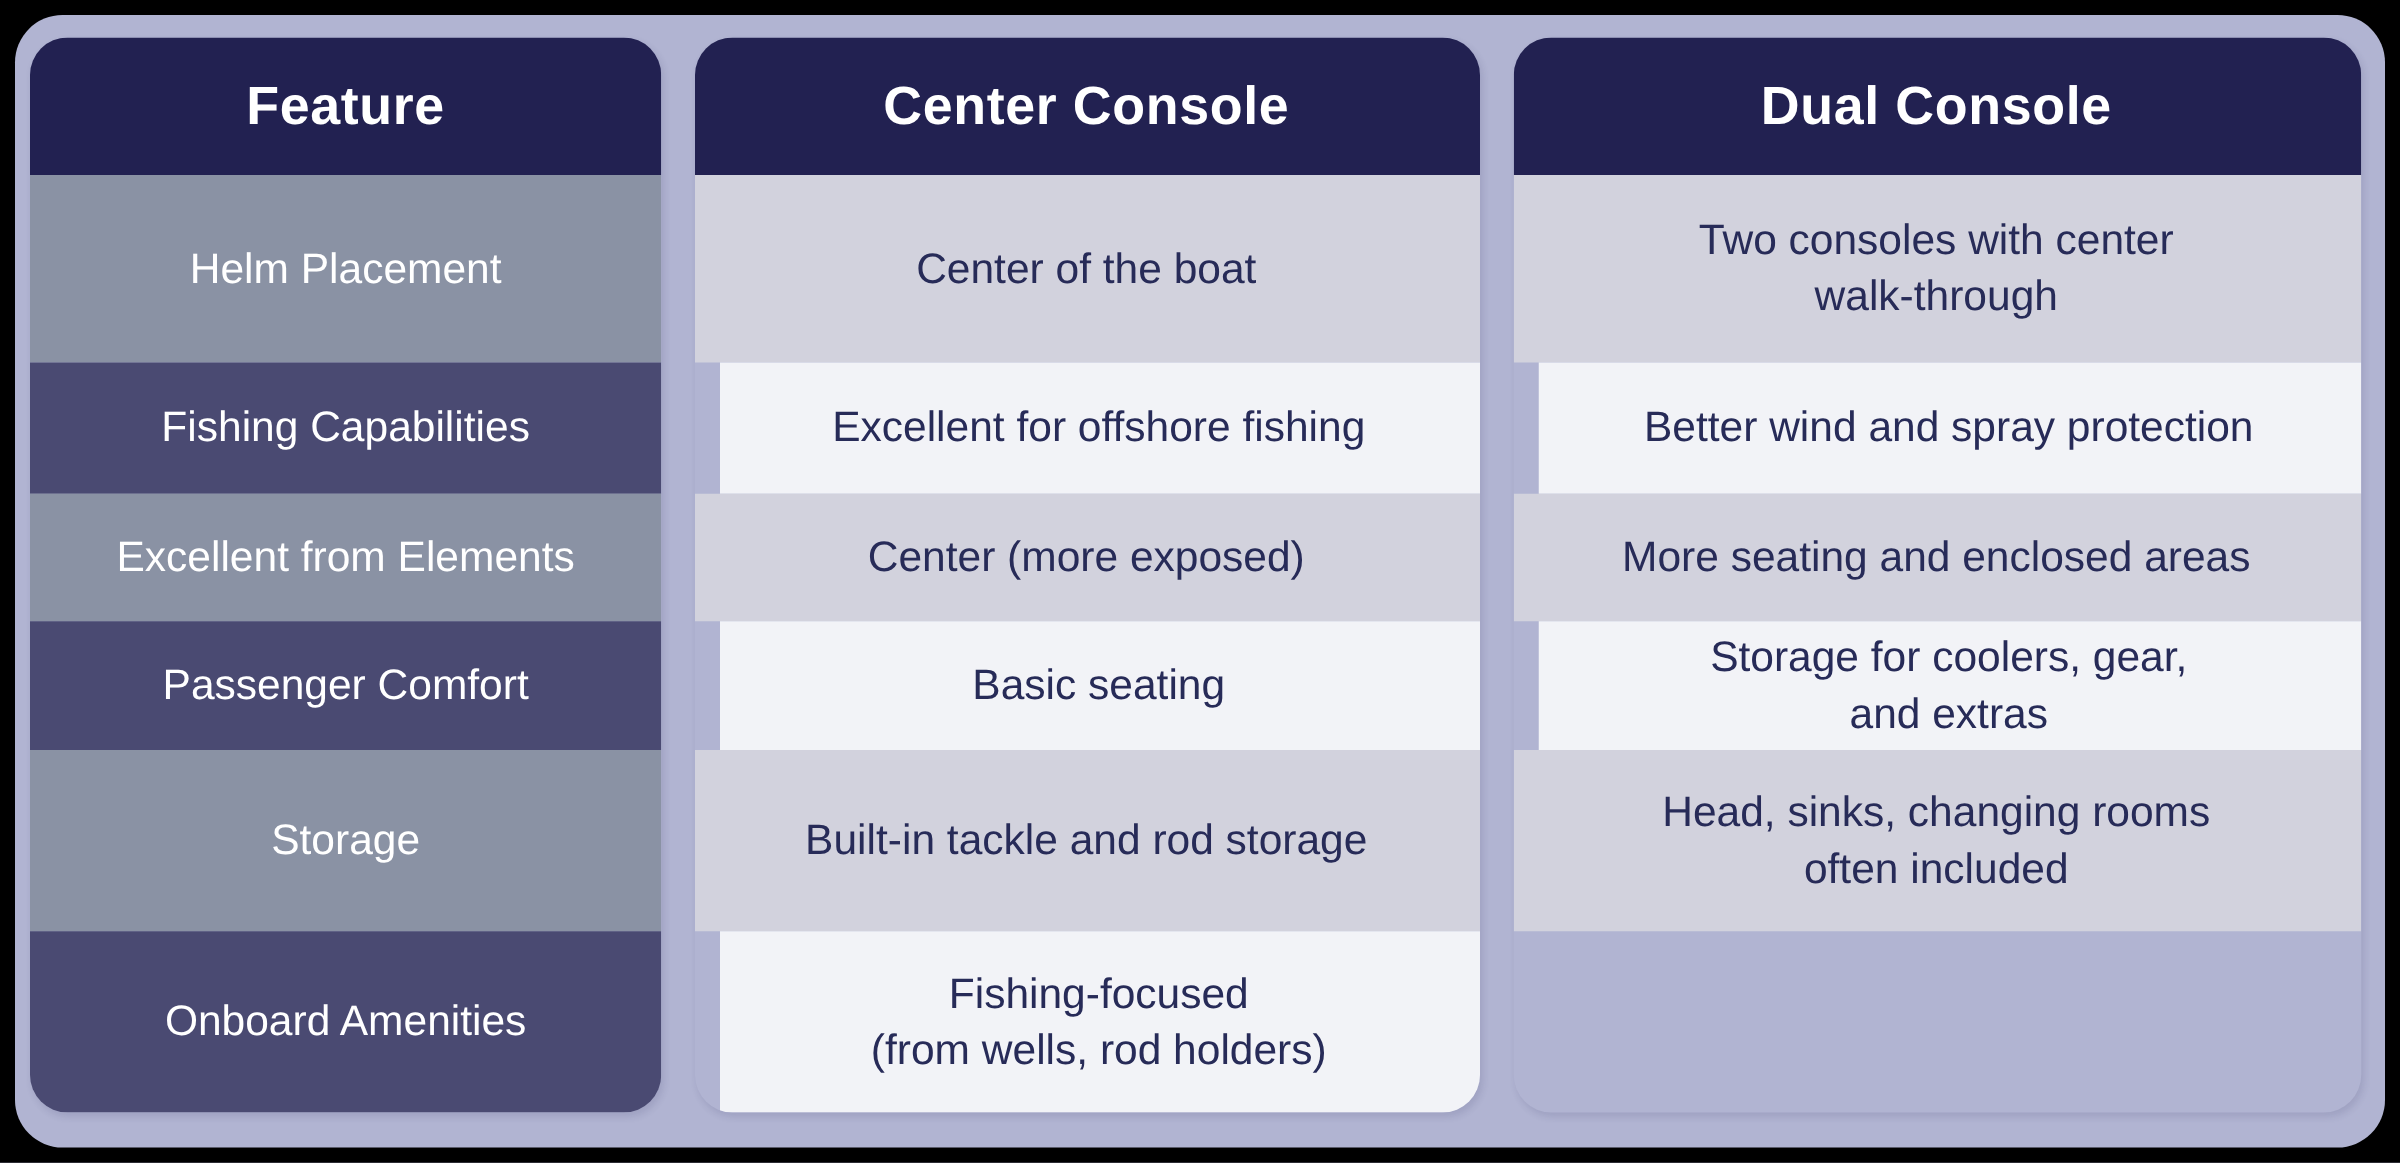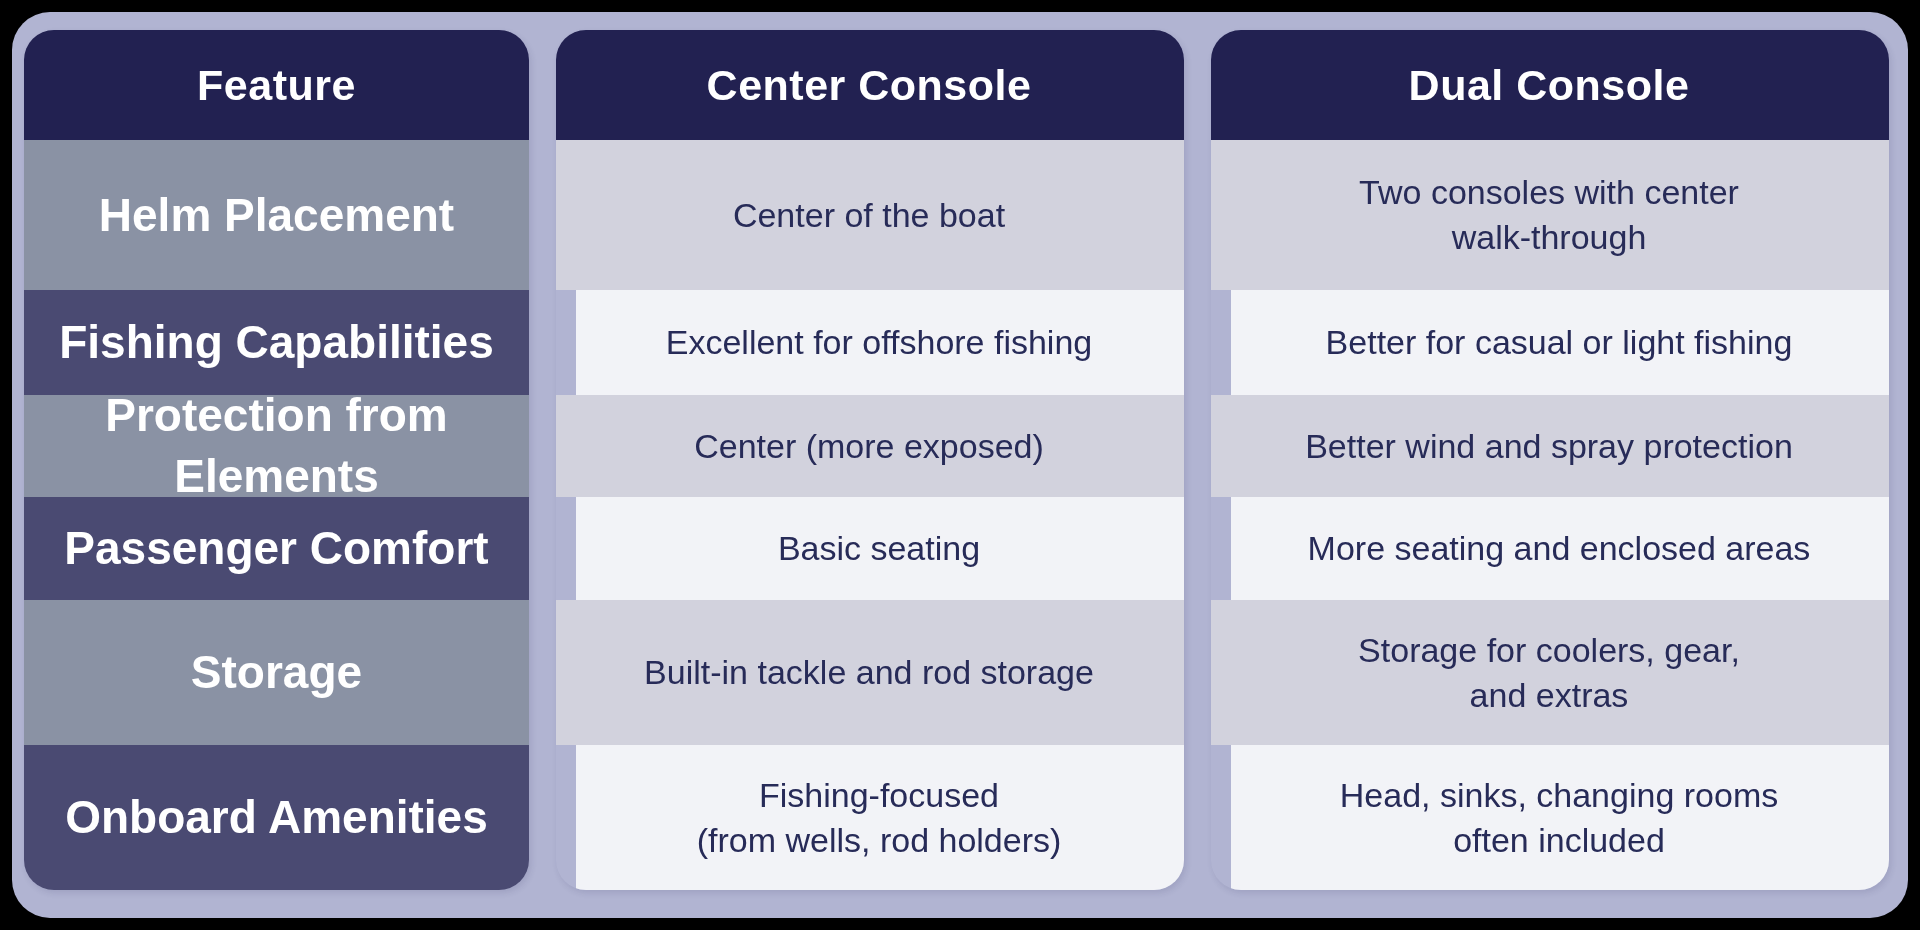--- a/index.html
+++ b/index.html
@@ -43,22 +43,22 @@
     white-space: pre-line;
     padding: 0 22px;
     line-height: 1.32;
     box-sizing: border-box;
   }
   
   .feature-col .cell:nth-child(2n)   { background: #8a92a4; }
   .feature-col .cell:nth-child(2n+3) { background: #4a4a72; text-align: right; }
   .feature-col .cell {
     color: #ffffff;
-    font-weight: 700;
-    font-size: 46px;
+    font-weight: 400;
+    font-size: 34px;
   }
   
   .data-col .cell:nth-child(2n)   { background: #d2d2dd; }
   .data-col .cell:nth-child(2n+3) { background: #f2f3f7; margin-left: 20px; }
   .data-col .cell {
     color: #272b58;
     font-weight: 400;
     font-size: 34px;
     padding-left: 20px;
   }
@@ -73,42 +73,41 @@
 </head>
 <body>
 
 <div class="panel">
   <div class="grid">
 
     <div class="card feature-col">
       <div class="cell head">Feature</div>
       <div class="cell">Helm Placement</div>
       <div class="cell">Fishing Capabilities</div>
-      <div class="cell">Protection from Elements</div>
+      <div class="cell">Excellent from Elements</div>
       <div class="cell">Passenger Comfort</div>
       <div class="cell">Storage</div>
       <div class="cell">Onboard Amenities</div>
     </div>
 
     <div class="card data-col">
       <div class="cell head">Center Console</div>
       <div class="cell">Center of the boat</div>
       <div class="cell">Excellent for offshore fishing</div>
       <div class="cell">Center (more exposed)</div>
       <div class="cell">Basic seating</div>
       <div class="cell">Built-in tackle and rod storage</div>
       <div class="cell">Fishing-focused
 (from wells, rod holders)</div>
     </div>
 
     <div class="card data-col">
       <div class="cell head">Dual Console</div>
       <div class="cell">Two consoles with center
 walk-through</div>
-      <div class="cell">Better for casual or light fishing</div>
       <div class="cell">Better wind and spray protection</div>
       <div class="cell">More seating and enclosed areas</div>
       <div class="cell">Storage for coolers, gear,
 and extras</div>
       <div class="cell">Head, sinks, changing rooms
 often included</div>
     </div>
 
   </div>
 </div>

